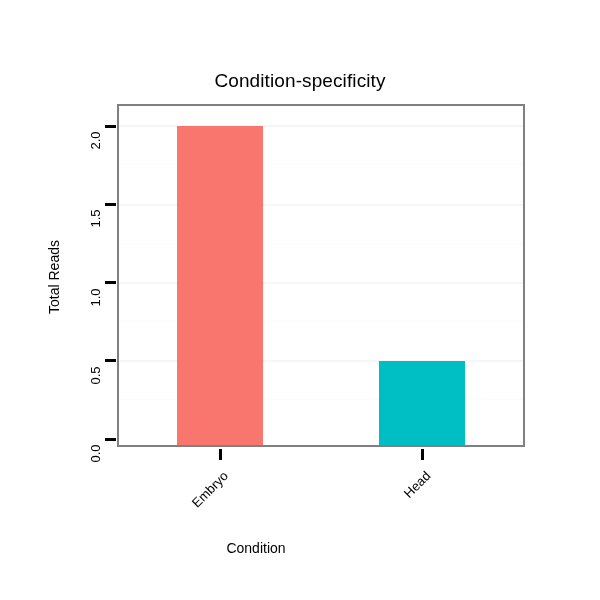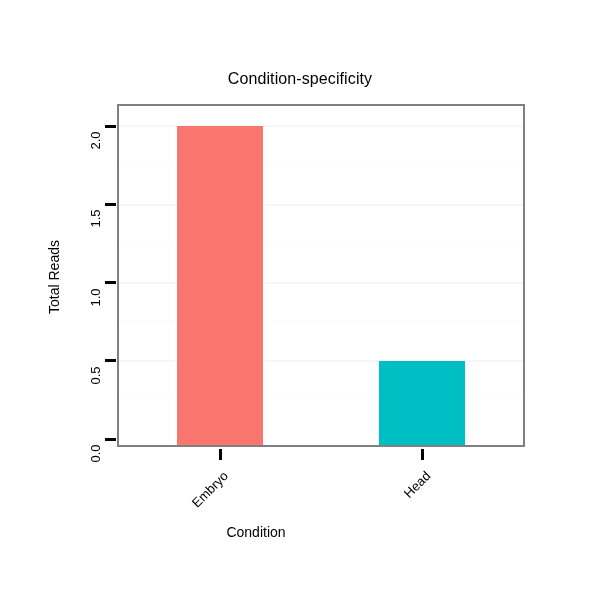--- a/index.html
+++ b/index.html
@@ -21,21 +21,21 @@
     background: #ffffff;
   }
 
   
   #chart-title {
     position: absolute;
     left: 0;
     top: 70px;
     width: 600px;
     text-align: center;
-    font-size: 16px;
+    font-size: 19px;
     color: #000000;
     letter-spacing: 0.1px;
     white-space: nowrap;
   }
 
   
   #panel {
     position: absolute;
     left: 117px;
     top: 104px;
@@ -111,21 +111,21 @@
     position: absolute;
     font-size: 13px;
     color: #000000;
     white-space: nowrap;
     transform-origin: 100% 50%;
     transform: rotate(-45deg);
   }
   #x-axis-title {
     position: absolute;
     left: 0;
-    top: 524px;
+    top: 540px;
     width: 512px;
     text-align: center;
     font-size: 14px;
     color: #000000;
   }
 </style>
 </head>
 <body>
 
 <div id="plot-root">

